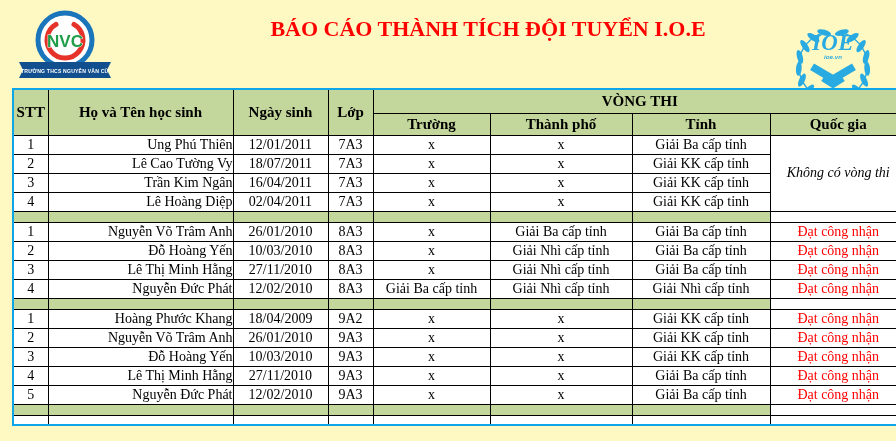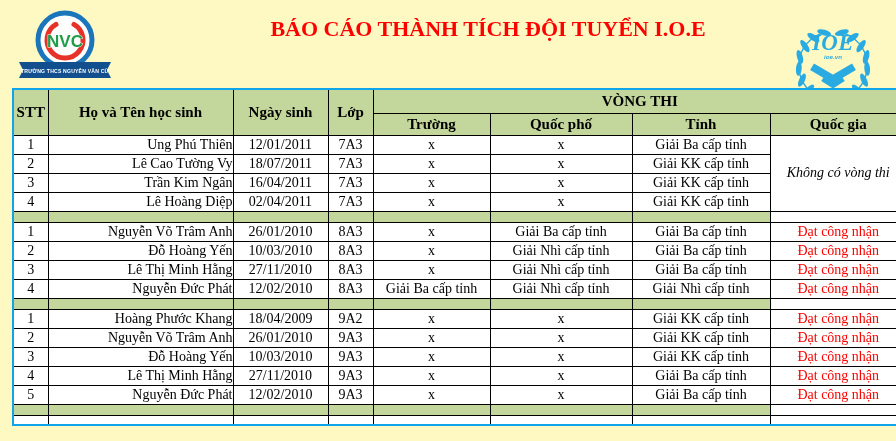--- a/index.html
+++ b/index.html
@@ -115,21 +115,21 @@
     <thead>
       <tr class="hrow1">
         <th rowspan="2">STT</th>
         <th rowspan="2">Họ và Tên học sinh</th>
         <th rowspan="2">Ngày sinh</th>
         <th rowspan="2">Lớp</th>
         <th colspan="4">VÒNG THI</th>
       </tr>
       <tr class="hrow2">
         <th>Trường</th>
-        <th>Quốc phố</th>
+        <th>Thành phố</th>
         <th>Tỉnh</th>
         <th>Quốc gia</th>
       </tr>
     </thead>
     <tbody>
         <tr class="data">
           <td>1</td>
           <td class="name">Ung Phú Thiên</td>
           <td>12/01/2011</td>
           <td>7A3</td>

